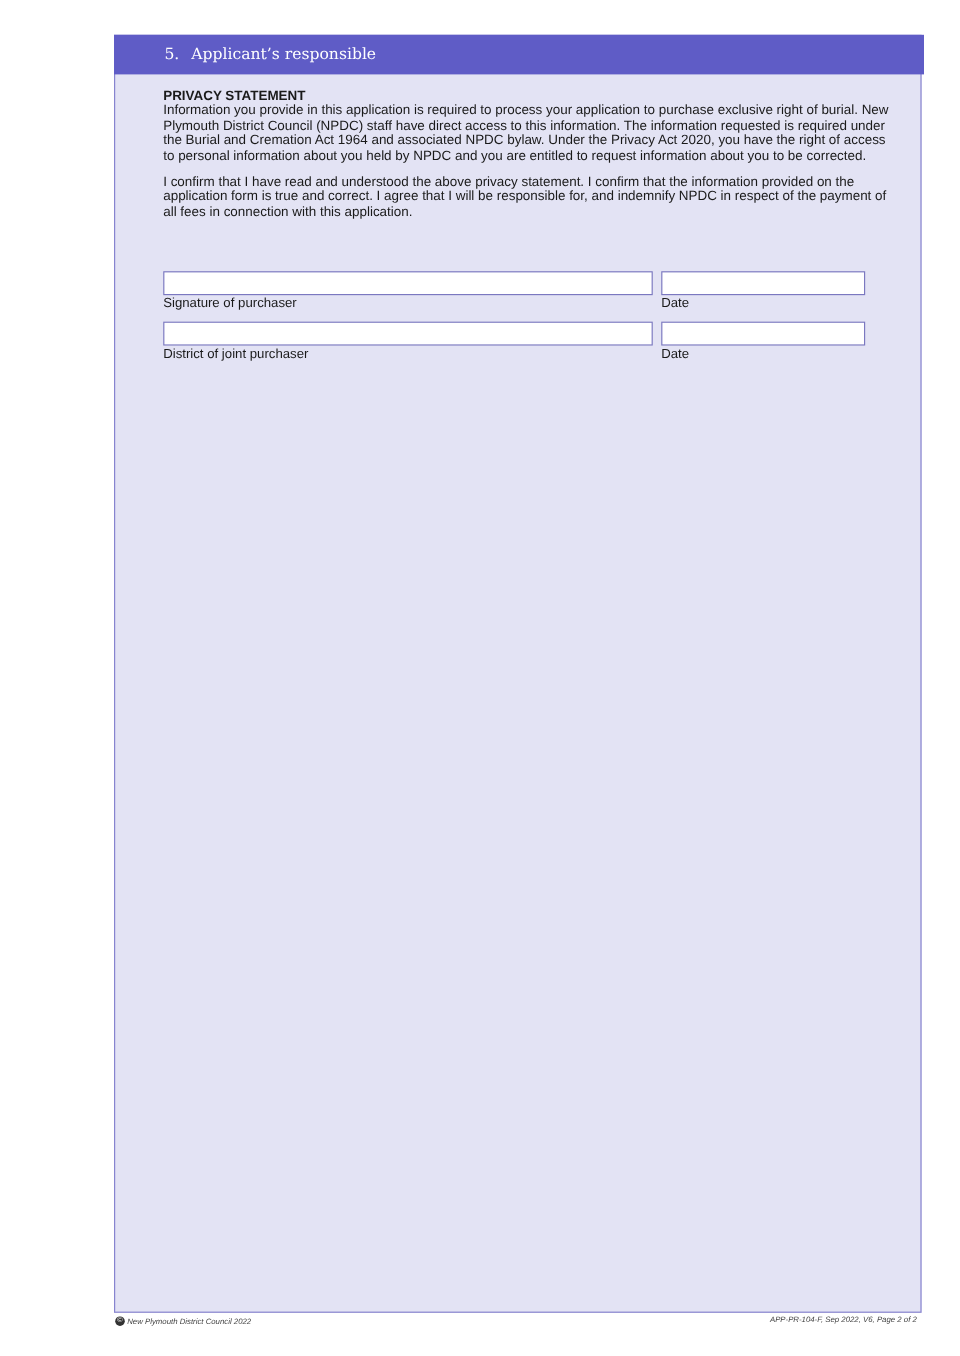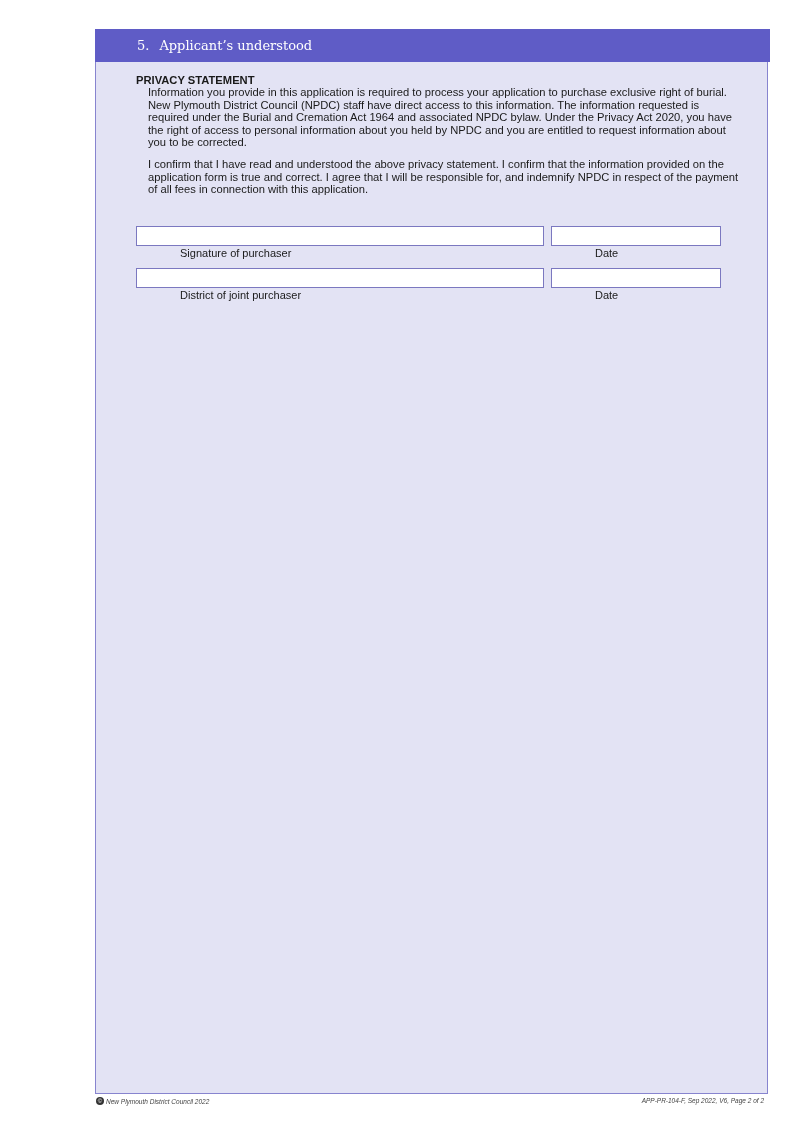--- a/index.html
+++ b/index.html
@@ -50,42 +50,41 @@
       width: 605px;
       font-size: 11.2px;
       line-height: 12.4px;
     }
     .heading {
       font-weight: bold;
       font-size: 11.2px;
       margin: 0;
     }
     .para {
-      margin: 0 0 10px 12px;
+      margin: 0 0 10px 0;
     }
     .sig-row {
       position: absolute;
       left: 40px;
       width: 590px;
     }
     .field {
       position: absolute;
       top: 0;
       height: 20px;
       background: #ffffff;
       border: 1.5px solid #7b78c0;
       box-sizing: border-box;
     }
     .field.sig { left: 0; width: 408px; }
     .field.date { left: 415px; width: 170px; }
     .field-label {
       position: absolute;
       top: 21px;
       font-size: 11px;
-      margin-left: 44px;
     }
     .field-label.sig { left: 0; }
     .field-label.date { left: 415px; text-align: center; }
     .footer-left {
       position: absolute;
       left: 96px;
       top: 1097px;
       font-size: 6.5px;
       font-style: italic;
       color: #444;
@@ -113,21 +112,21 @@
       font-style: italic;
       color: #444;
     }
   </style>
 </head>
 <body>
 
 <div class="panel">
   <div class="panel-header">
     <span class="num">5.</span>
-    <span>Applicant’s understood</span>
+    <span>Applicant’s responsible</span>
   </div>
 
   <div class="content">
     <p class="heading">PRIVACY STATEMENT</p>
     <p class="para">Information you provide in this application is required to process your application to purchase exclusive right of burial. New Plymouth District Council (NPDC) staff have direct access to this information. The information requested is required under the Burial and Cremation Act 1964 and associated NPDC bylaw. Under the Privacy Act 2020, you have the right of access to personal information about you held by NPDC and you are entitled to request information about you to be corrected.</p>
     <p class="para">I confirm that I have read and understood the above privacy statement. I confirm that the information provided on the application form is true and correct. I agree that I will be responsible for, and indemnify NPDC in respect of the payment of all fees in connection with this application.</p>
   </div>
 
   <div class="sig-row" style="top:196px;">
     <div class="field sig"></div>

